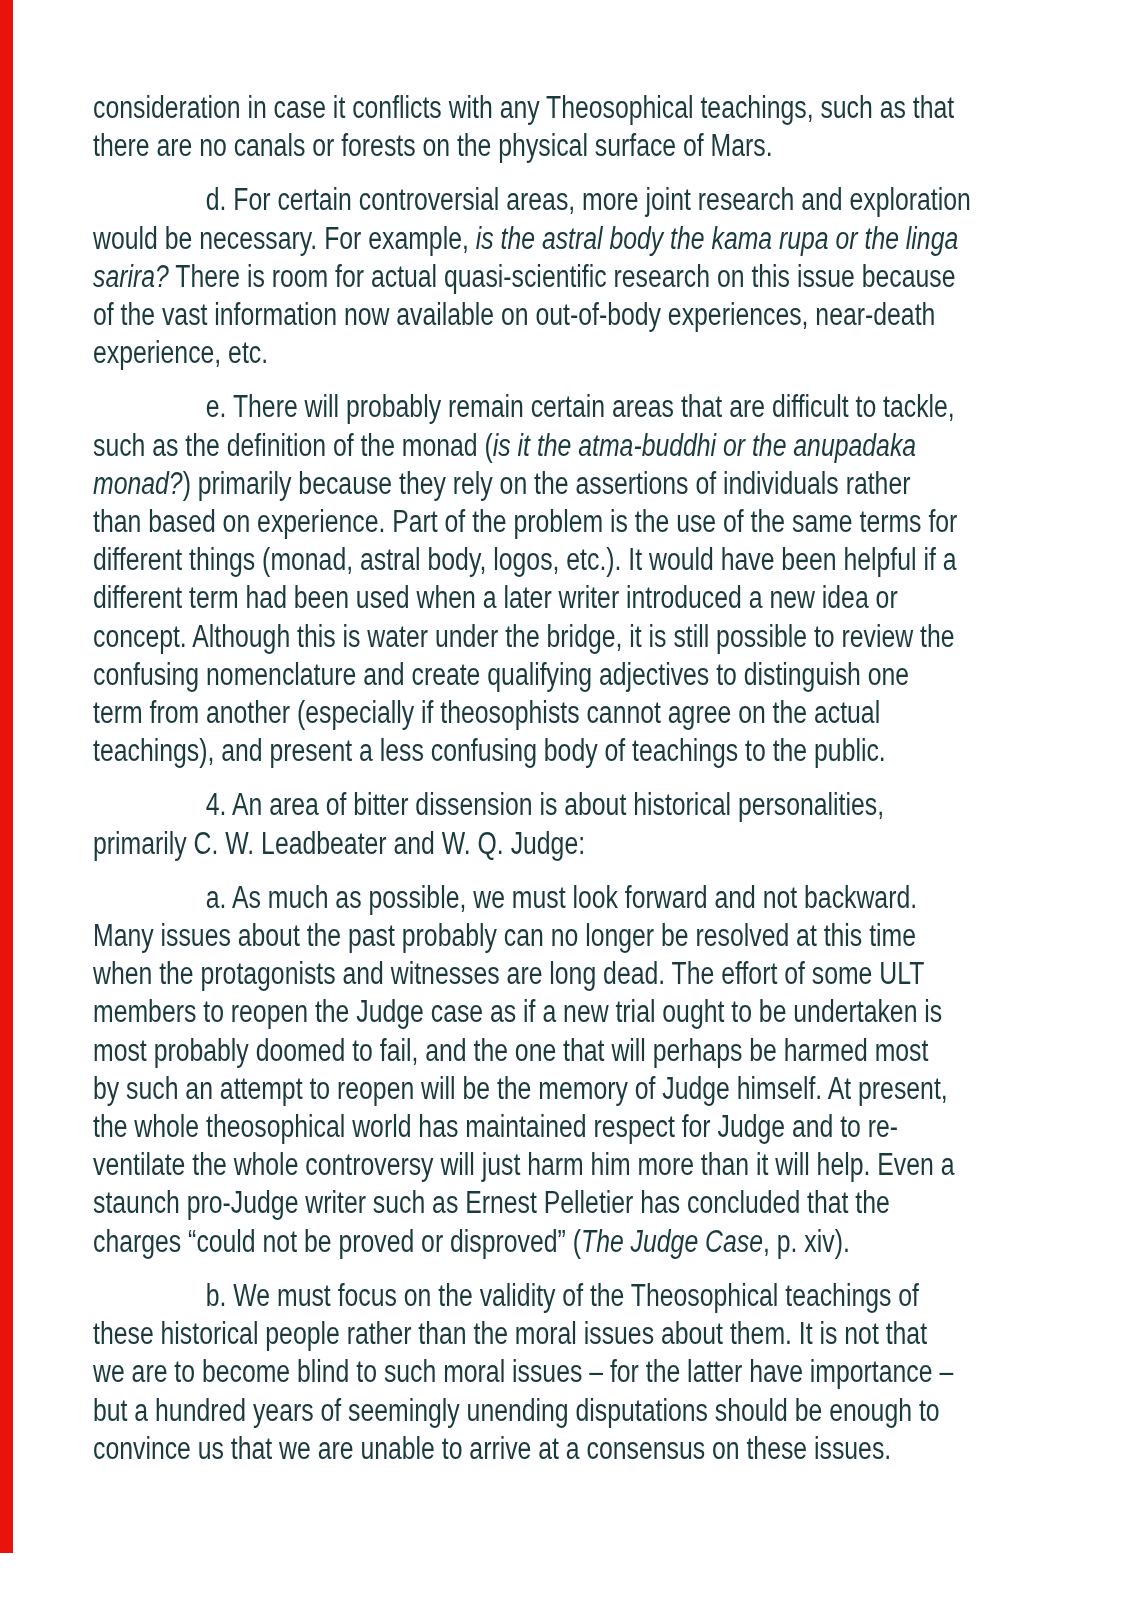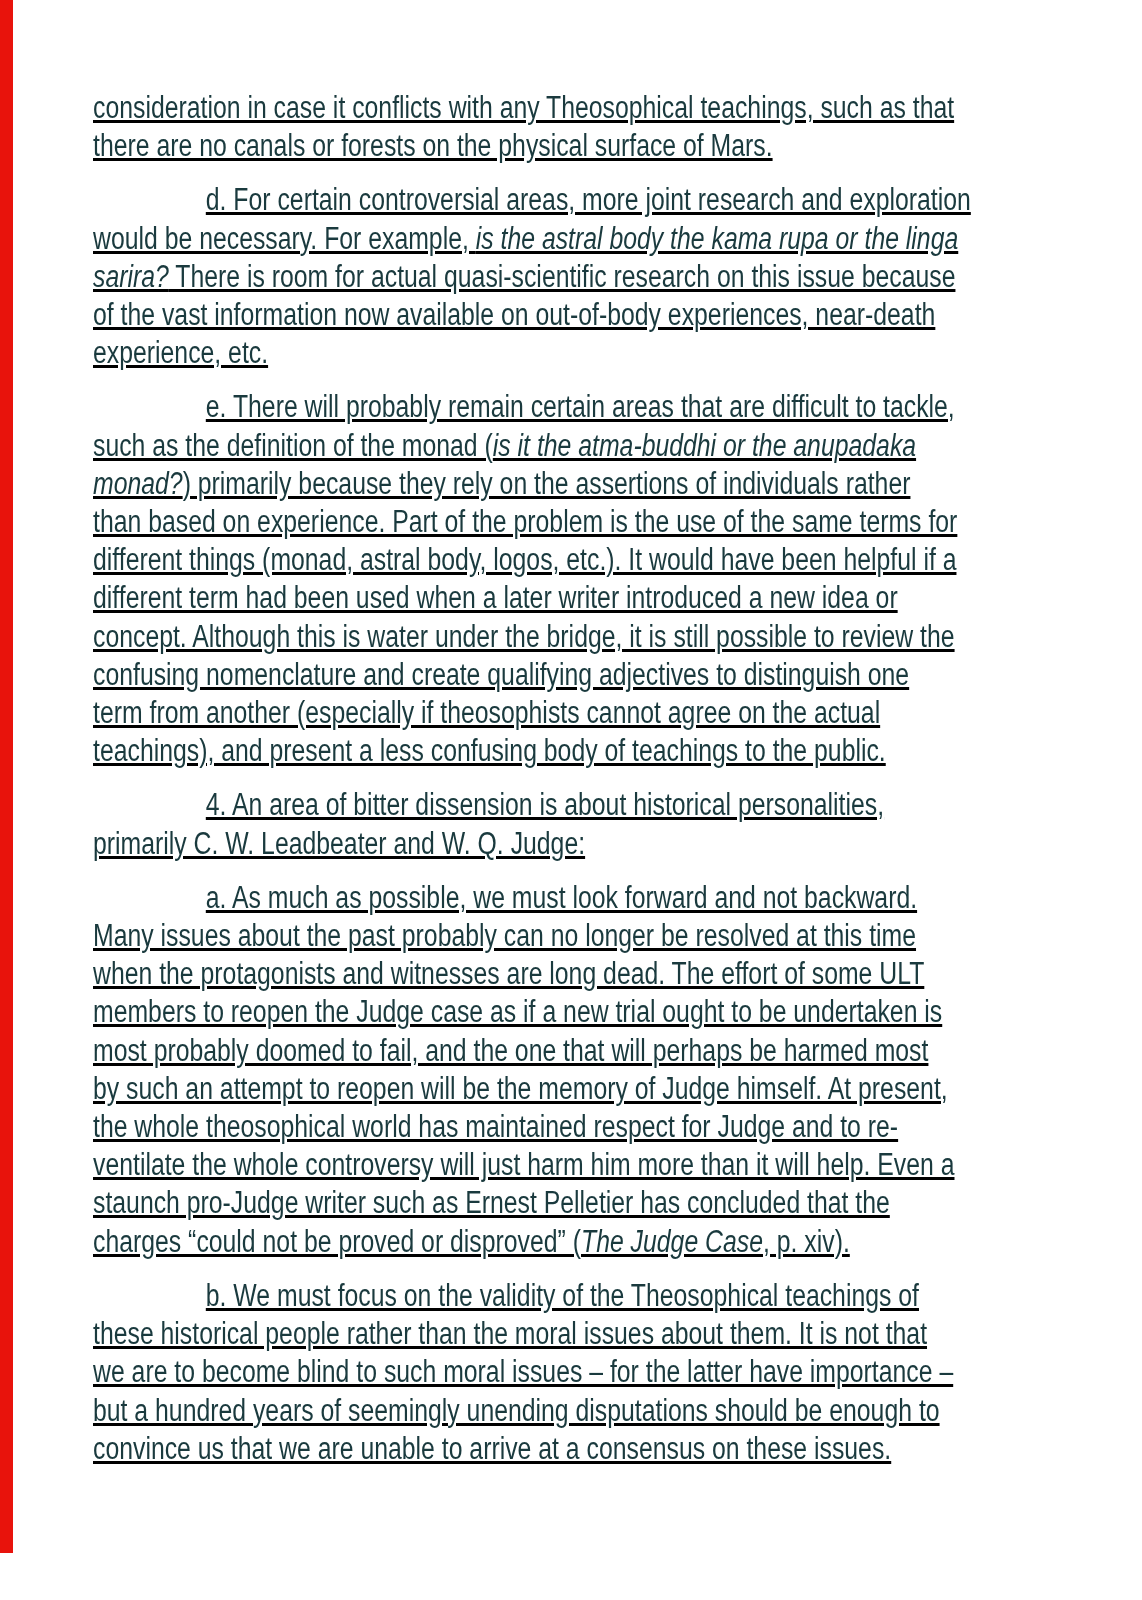--- a/index.html
+++ b/index.html
@@ -25,21 +25,20 @@
     top: 0;
     width: 13px;
     height: 1553px;
     background: #e8130c;
   }
   .text-block-wrap {
     position: absolute;
     left: 93px;
     top: 89px;
     width: 1049px;
-    text-decoration: underline;
   }
   .text-block {
     transform: scaleX(0.80);
     transform-origin: 0 0;
     width: 1180px;
     color: #1a3a3e;
   }
   .para {
     margin: 0 0 16px 0;
     padding: 0;

